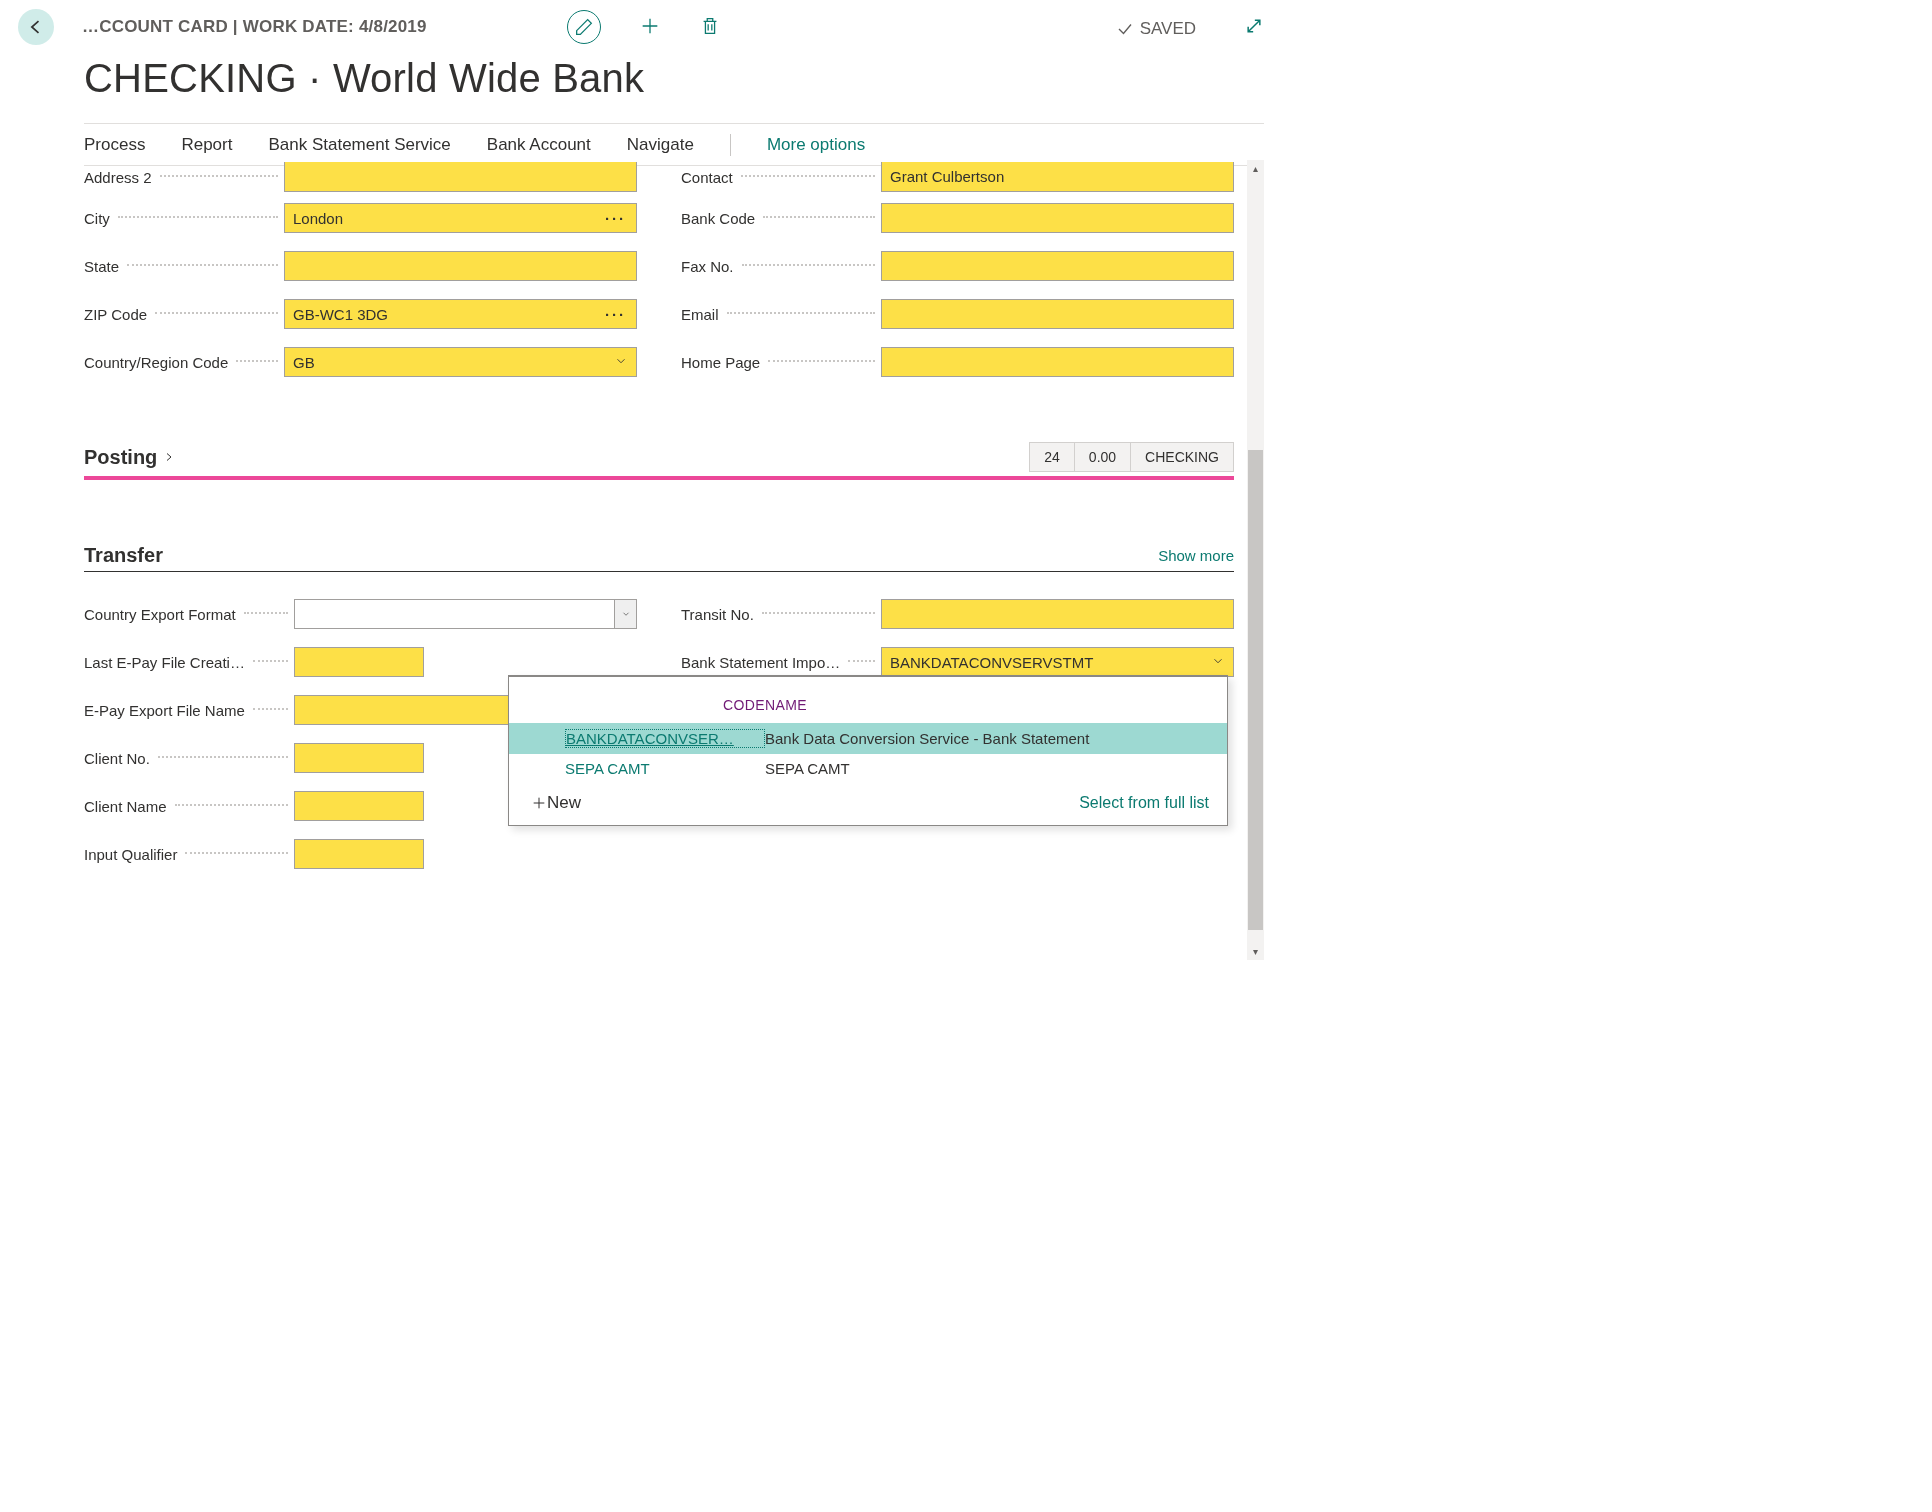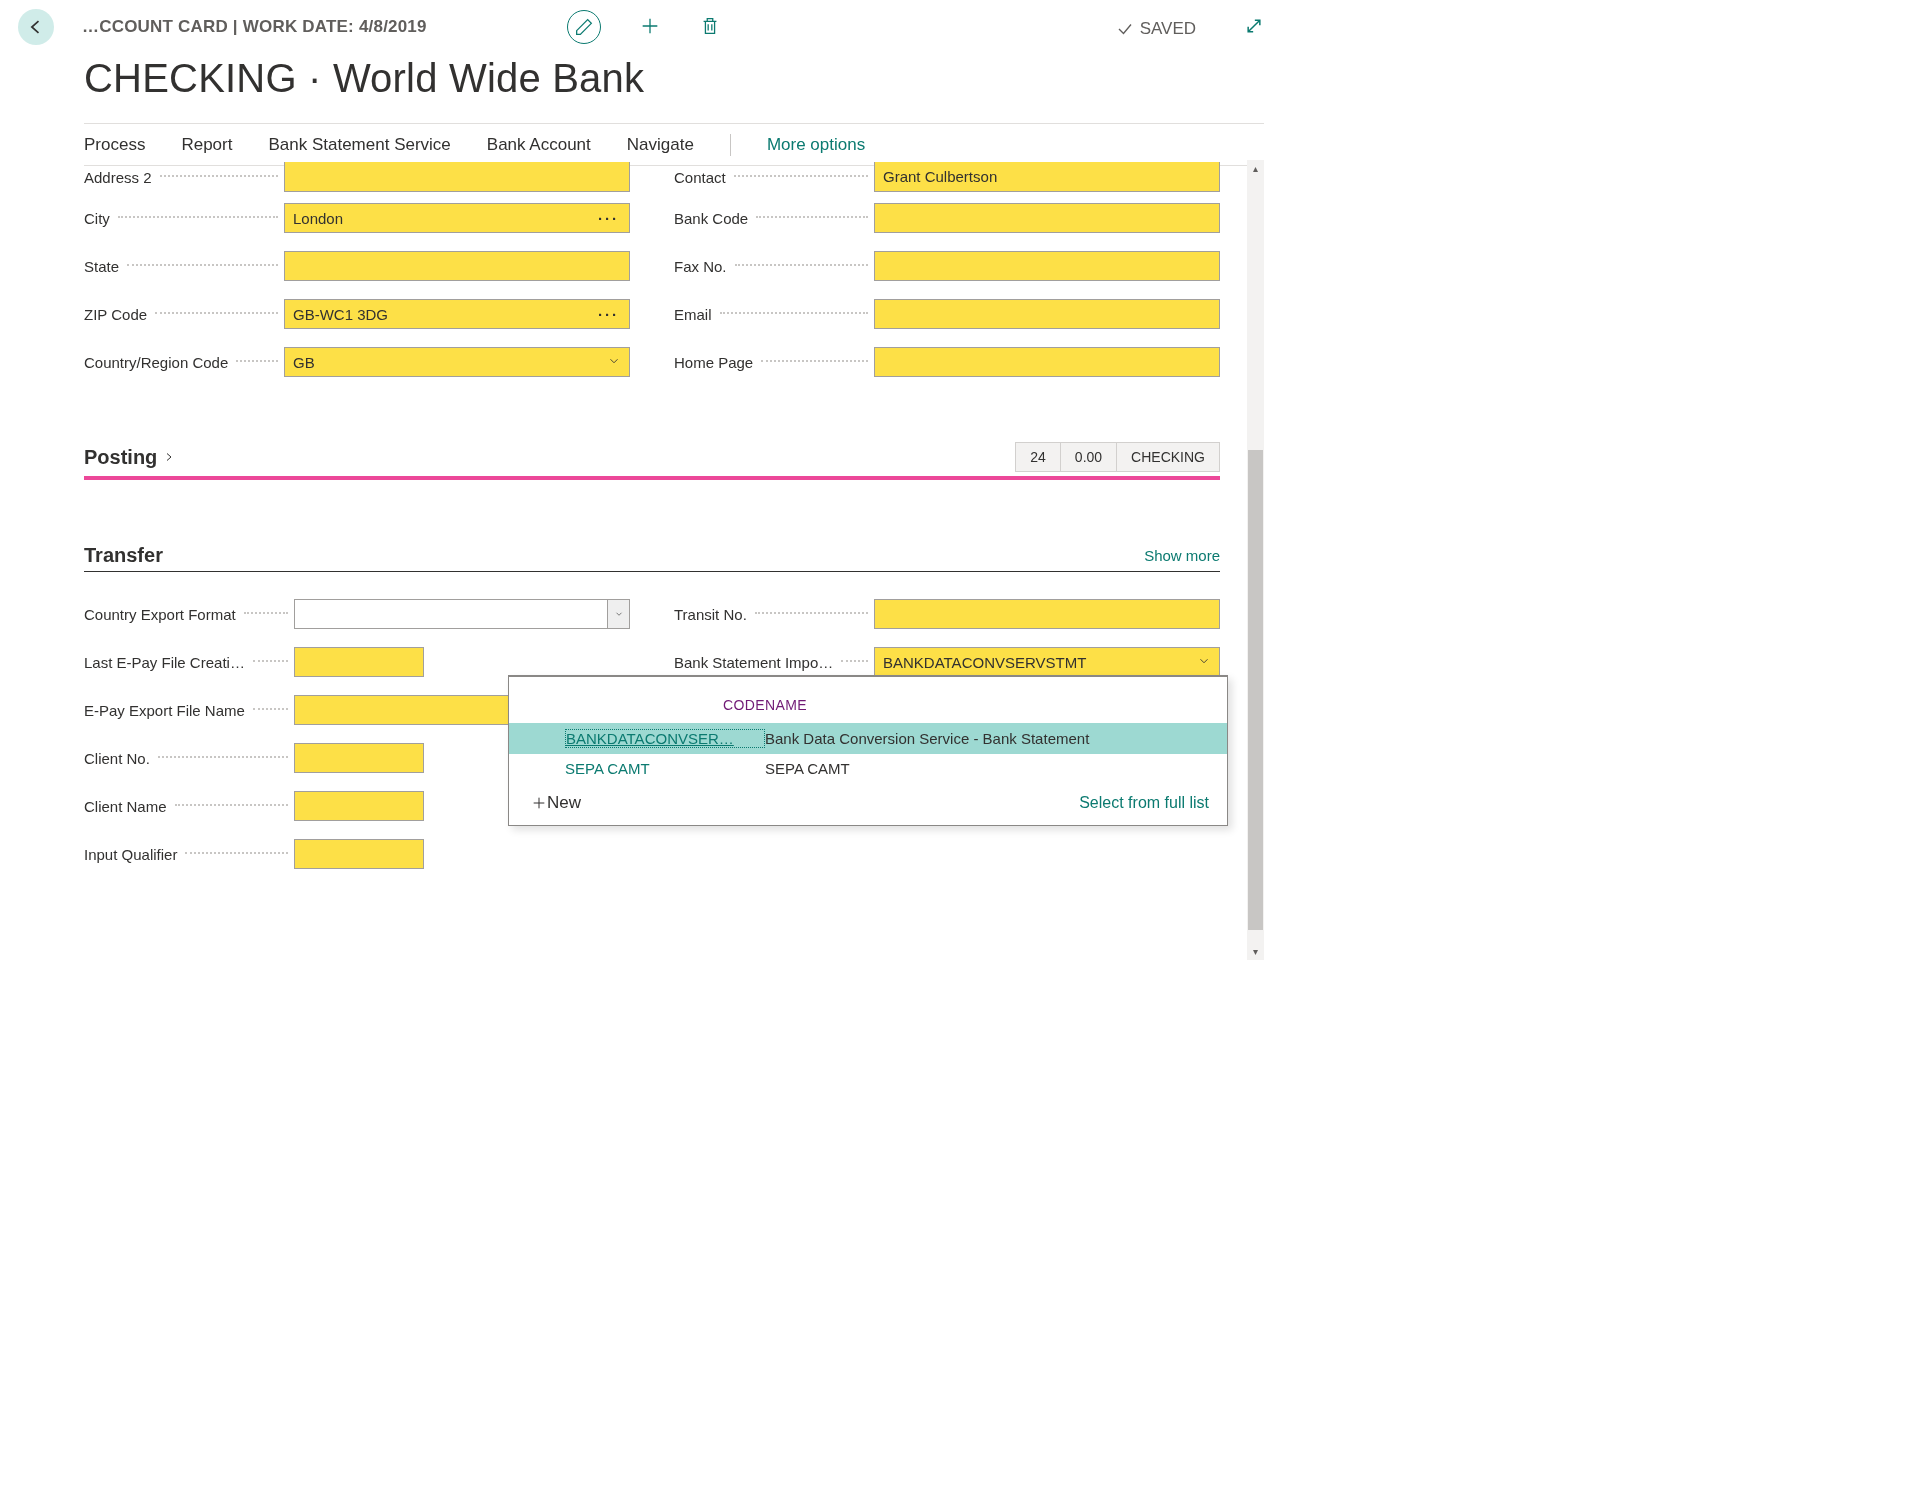--- a/index.html
+++ b/index.html
@@ -83,21 +83,21 @@
     color: #323130;
     border-bottom: 1px solid #e1dfdd;
   }
   .menu-item { cursor: pointer; }
   .menu-sep { width:1px; height:22px; background:#c8c6c4; }
   .menu-more { color:#0b7a70; }
   
   .scroll-area {
     position: relative;
     height: 800px;
-    padding-right: 44px;
+    padding-right: 30px;
   }
   .scrollbar-track {
     position:absolute; right:0; top:0; width:17px; height:100%;
     background:#f3f2f1;
   }
   .scrollbar-thumb {
     position:absolute; left:1px; width:15px; top:290px; height:480px;
     background:#c8c6c4;
   }
   .scrollbar-arrow {

